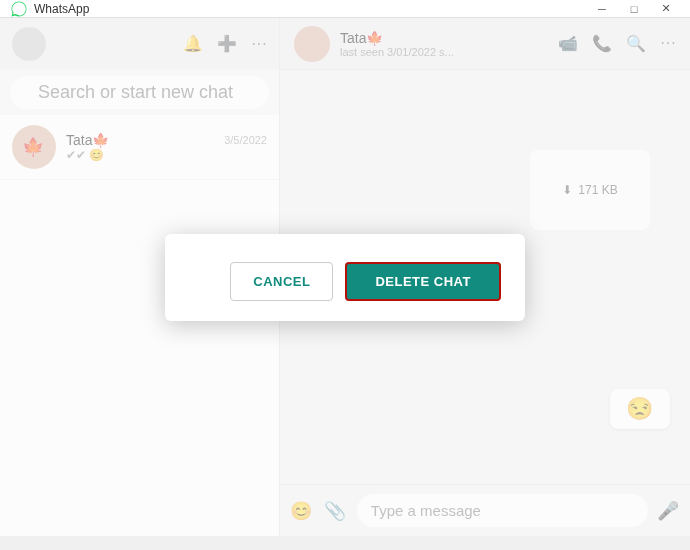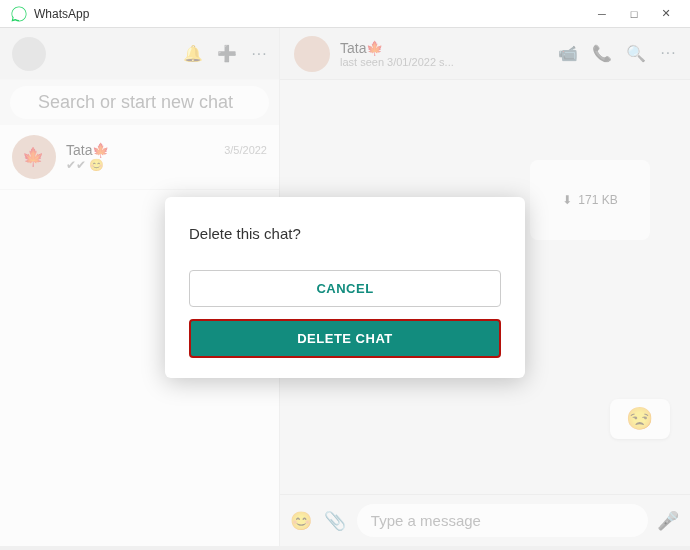--- a/index.html
+++ b/index.html
@@ -11,21 +11,21 @@
       font-family: 'Segoe UI', Arial, sans-serif;
       background: #f0f0f0;
     }
 
     
     .title-bar {
       display: flex;
       align-items: center;
       justify-content: space-between;
       background: #fff;
-      height: 28px;
+      height: 18px;
       padding: 0 10px;
       border-bottom: 1px solid #e0e0e0;
     }
     .title-bar-left {
       display: flex;
       align-items: center;
       gap: 6px;
     }
     .title-bar-logo {
       width: 18px;
@@ -297,21 +297,20 @@
     .dialog-title {
       font-size: 15px;
       color: #333;
       margin-bottom: 28px;
     }
 
     .dialog-buttons {
       display: flex;
       justify-content: flex-end;
       gap: 12px;
-      flex-direction: column;
     }
 
     .btn-cancel {
       background: #fff;
       border: 1.5px solid #ccc;
       color: #128c7e;
       font-size: 13px;
       font-weight: 600;
       letter-spacing: 0.5px;
       padding: 10px 22px;
@@ -409,21 +408,20 @@
         <span>😊</span>
         <span>📎</span>
       </div>
       <input class="chat-input-field" type="text" readonly="" placeholder="Type a message" style="">
       <span style="color:#888;font-size:18px;">🎤</span>
     </div>
   </div>
 
   <div class="dialog-overlay">
     <div class="dialog-box">
-      <div class="dialog-title">Delete this chat?</div>
       <div class="dialog-buttons">
         <button class="btn-cancel">CANCEL</button>
         <button class="btn-delete">DELETE CHAT</button>
       </div>
     </div>
   </div>
 
 </div>
 
 </body></html>

